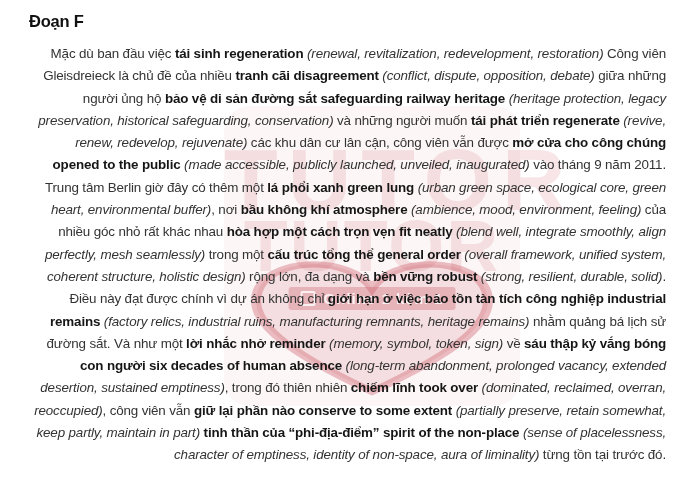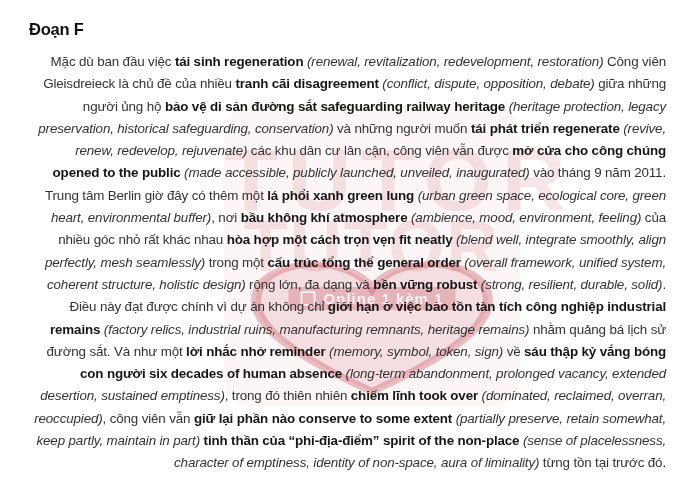--- a/index.html
+++ b/index.html
@@ -87,21 +87,21 @@
 
   
   .content {
     position: absolute;
     left: 29px;
     top: 12px;
     width: 637px;
     z-index: 1;
   }
   .title {
-    margin: 8px 0 12px 0;
+    margin: 0 0 12px 0;
     font-size: 16.5px;
     font-weight: bold;
     color: var(--title-color, #111);
     letter-spacing: -0.2px;
   }
   .para {
     margin: 0;
     font-size: 13.4px;
     line-height: 22.3px;
     letter-spacing: -0.15px;

